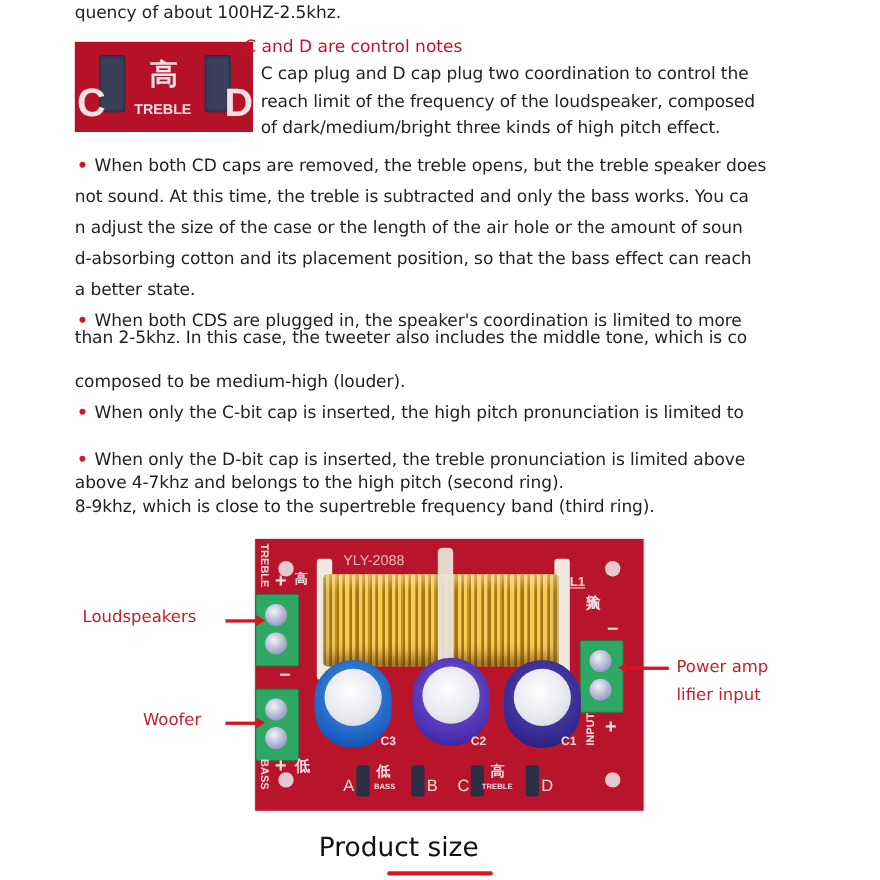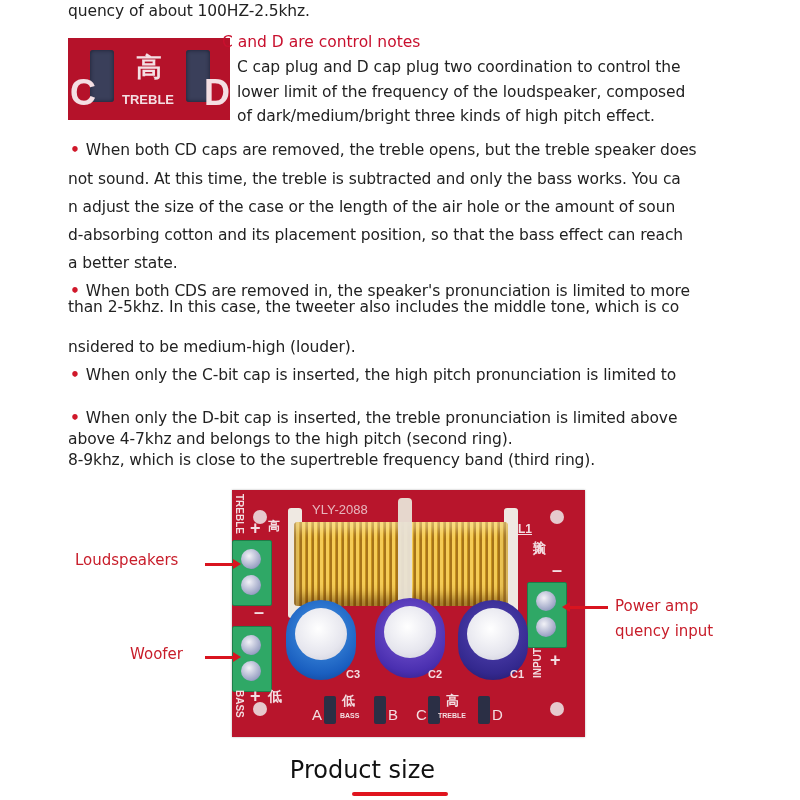--- a/index.html
+++ b/index.html
@@ -50,32 +50,32 @@
 <div class="abs swatch">
   <div class="jmp" style="left:22px;"></div>
   <div class="jmp" style="left:118px;"></div>
   <div class="silk" style="left:2px;top:34px;font-size:36px;">C</div>
   <div class="silk" style="left:136px;top:34px;font-size:36px;">D</div>
   <div class="silk" style="left:68px;top:12px;font-size:26px;">高</div>
   <div class="silk" style="left:54px;top:54px;font-size:13px;font-weight:bold;">TREBLE</div>
 </div>
 <div class="abs note-title" style="left:222px;top:33px;">C and D are control notes</div>
 <div class="abs txt" style="left:237px;top:58px;">C cap plug and D cap plug two coordination to control the</div>
-<div class="abs txt" style="left:237px;top:83px;">lower limit of the frequency of the loudspeaker, composed</div>
+<div class="abs txt" style="left:237px;top:83px;">reach limit of the frequency of the loudspeaker, composed</div>
 <div class="abs txt" style="left:237px;top:107px;">of dark/medium/bright three kinds of high pitch effect.</div>
 
 <div class="abs txt" style="left:70px;top:141px;"><span class="bullet">•</span><span>When both CD caps are removed, the treble opens, but the treble speaker does</span></div>
 <div class="abs txt" style="left:68px;top:170px;">not sound. At this time, the treble is subtracted and only the bass works. You ca</div>
 <div class="abs txt" style="left:68px;top:198px;">n adjust the size of the case or the length of the air hole or the amount of soun</div>
 <div class="abs txt" style="left:68px;top:226px;">d-absorbing cotton and its placement position, so that the bass effect can reach</div>
 <div class="abs txt" style="left:68px;top:254px;">a better state.</div>
 
-<div class="abs txt" style="left:70px;top:282px;"><span class="bullet">•</span><span>When both CDS are removed in, the speaker's pronunciation is limited to more</span></div>
+<div class="abs txt" style="left:70px;top:282px;"><span class="bullet">•</span><span>When both CDS are plugged in, the speaker's coordination is limited to more</span></div>
 <div class="abs txt" style="left:68px;top:298px;">than 2-5khz. In this case, the tweeter also includes the middle tone, which is co</div>
-<div class="abs txt" style="left:68px;top:338px;">nsidered to be medium-high (louder).</div>
+<div class="abs txt" style="left:68px;top:338px;">composed to be medium-high (louder).</div>
 
 <div class="abs txt" style="left:70px;top:366px;"><span class="bullet">•</span><span>When only the C-bit cap is inserted, the high pitch pronunciation is limited to</span></div>
 <div class="abs txt" style="left:68px;top:394px;margin-top:36px;">above 4-7khz and belongs to the high pitch (second ring).</div>
 
 <div class="abs txt" style="left:70px;top:409px;"><span class="bullet">•</span><span>When only the D-bit cap is inserted, the treble pronunciation is limited above</span></div>
 <div class="abs txt" style="left:68px;top:451px;">8-9khz, which is close to the supertreble frequency band (third ring).</div>
 
 <div class="abs board">
   <div class="hole" style="left:21px;top:20px;"></div>
   <div class="hole" style="left:318px;top:20px;"></div>
@@ -140,16 +140,16 @@
   <div class="silk" style="left:214px;top:202px;font-size:13px;">高</div>
   <div class="silk" style="left:206px;top:222px;font-size:7px;">TREBLE</div>
 </div>
 
 <div class="abs label" style="left:75px;top:551px;">Loudspeakers</div>
 <div class="abs arrow right" style="left:205px;top:563px;width:30px;"></div>
 <div class="abs label" style="left:130px;top:645px;">Woofer</div>
 <div class="abs arrow right" style="left:205px;top:656px;width:30px;"></div>
 <div class="abs arrow left" style="left:568px;top:606px;width:40px;"></div>
 <div class="abs label" style="left:615px;top:597px;">Power amp</div>
-<div class="abs label" style="left:615px;top:622px;">quency input</div>
+<div class="abs label" style="left:615px;top:622px;">lifier input</div>
 
 <div class="abs heading">Product size</div>
 <div class="abs underline"></div>
 
 </body></html>

